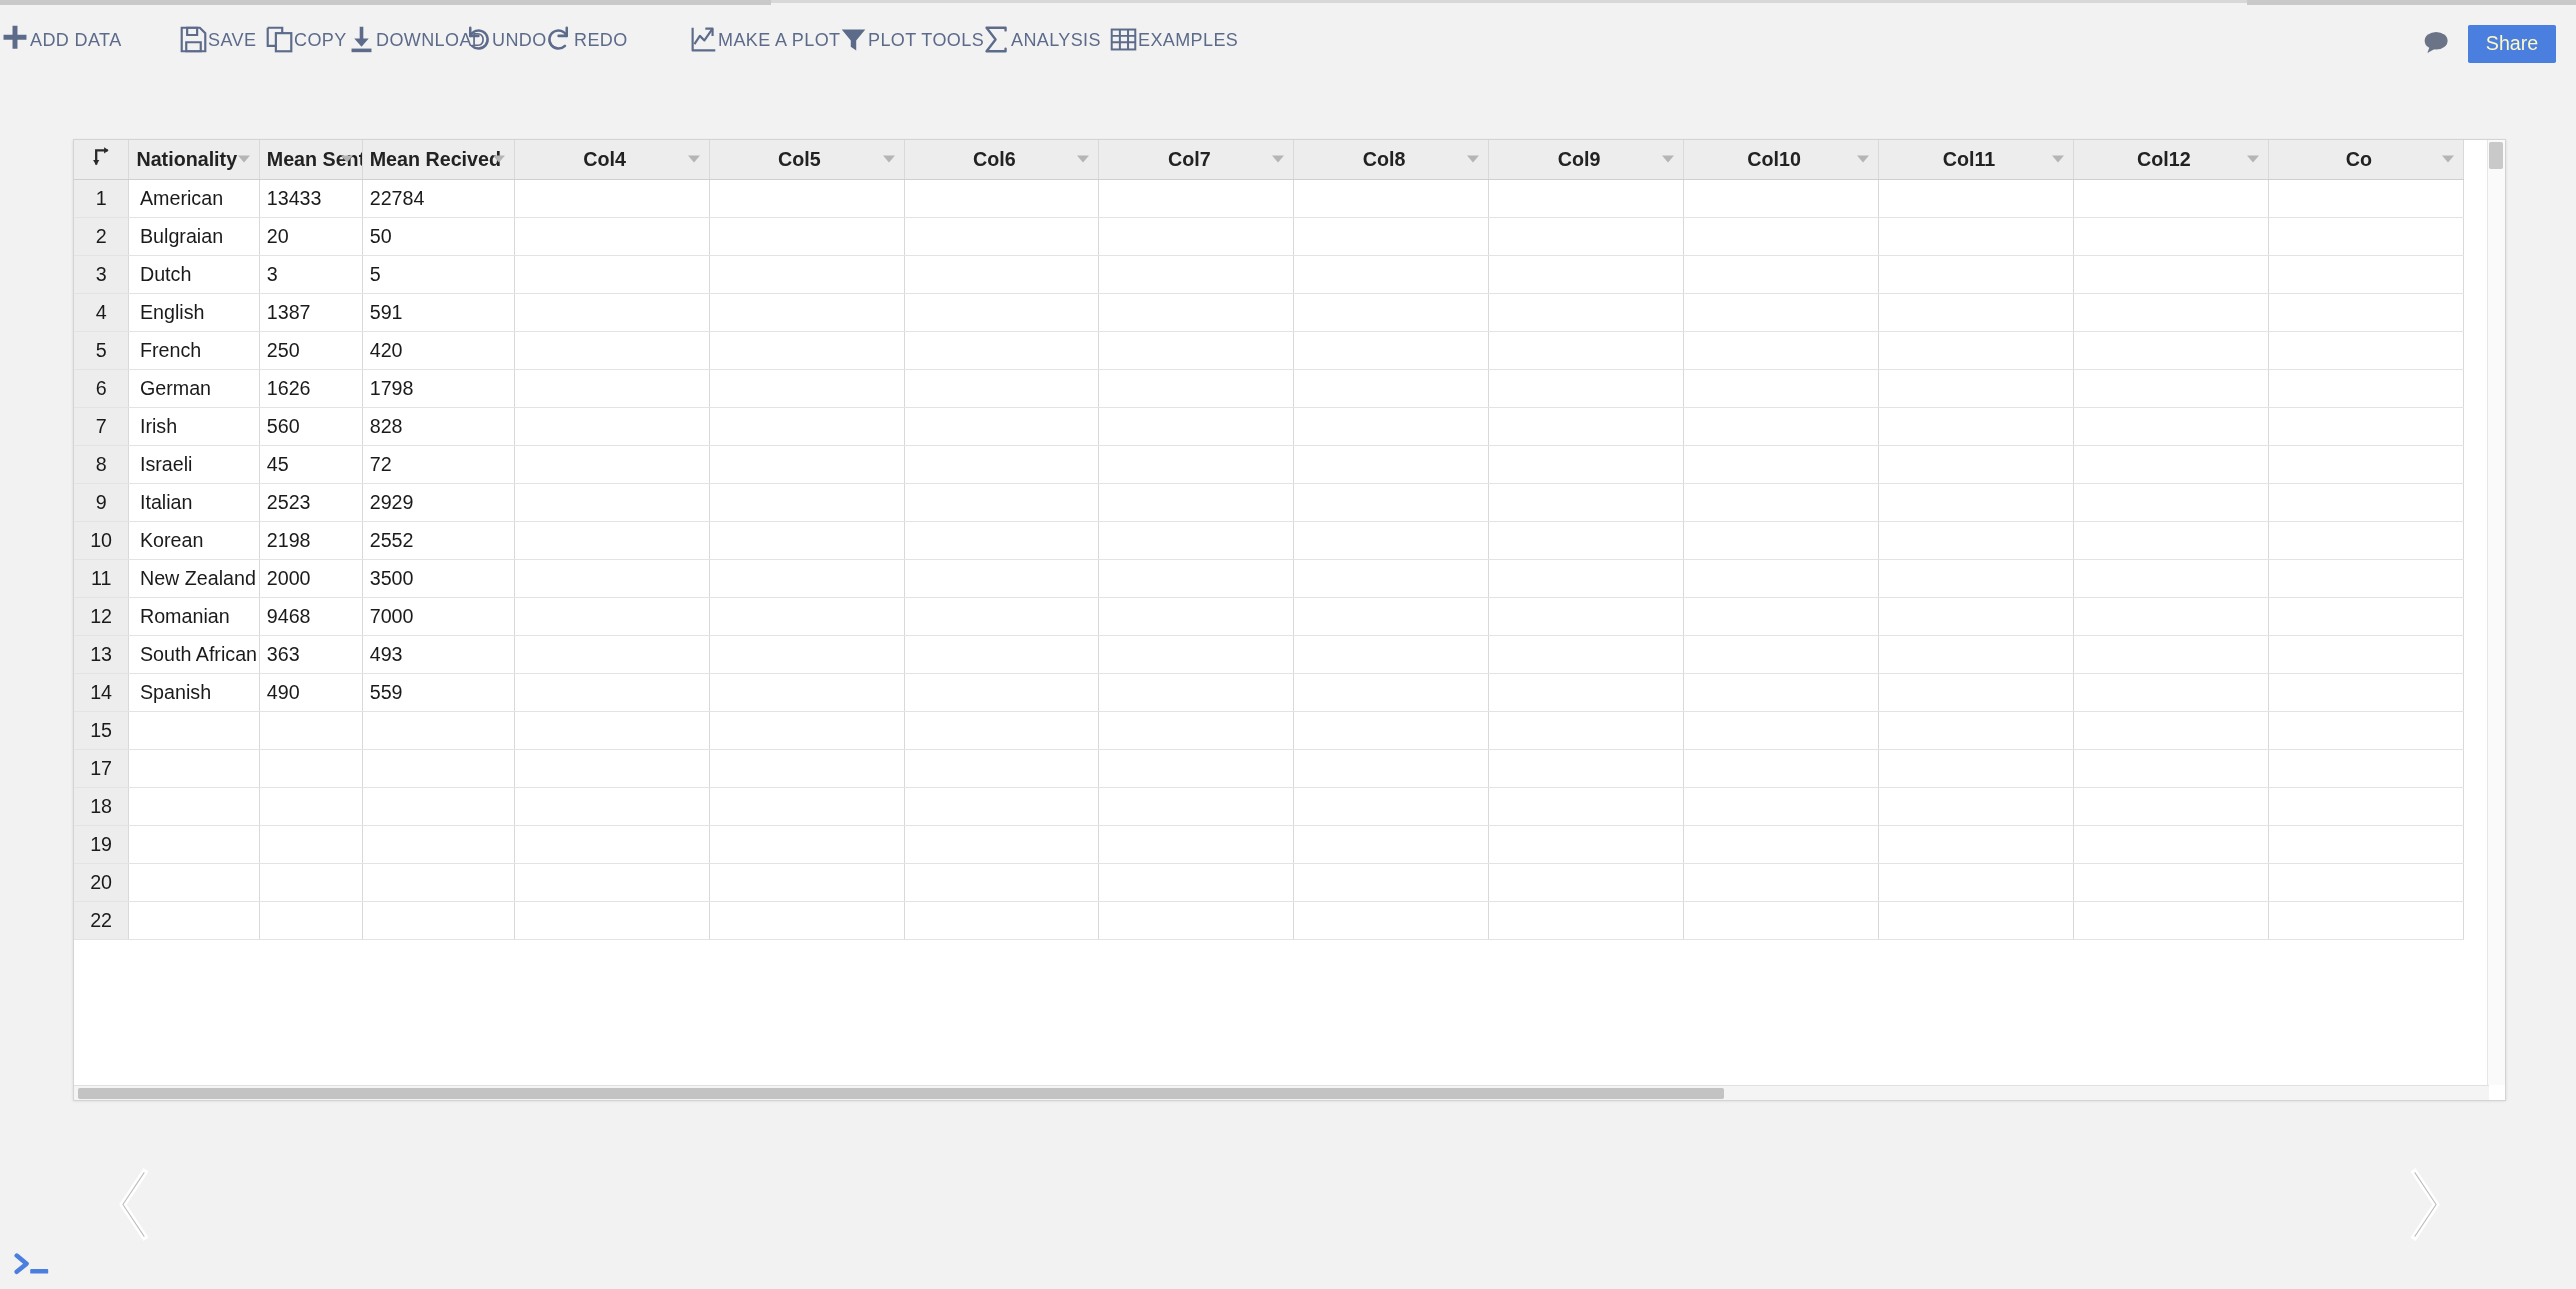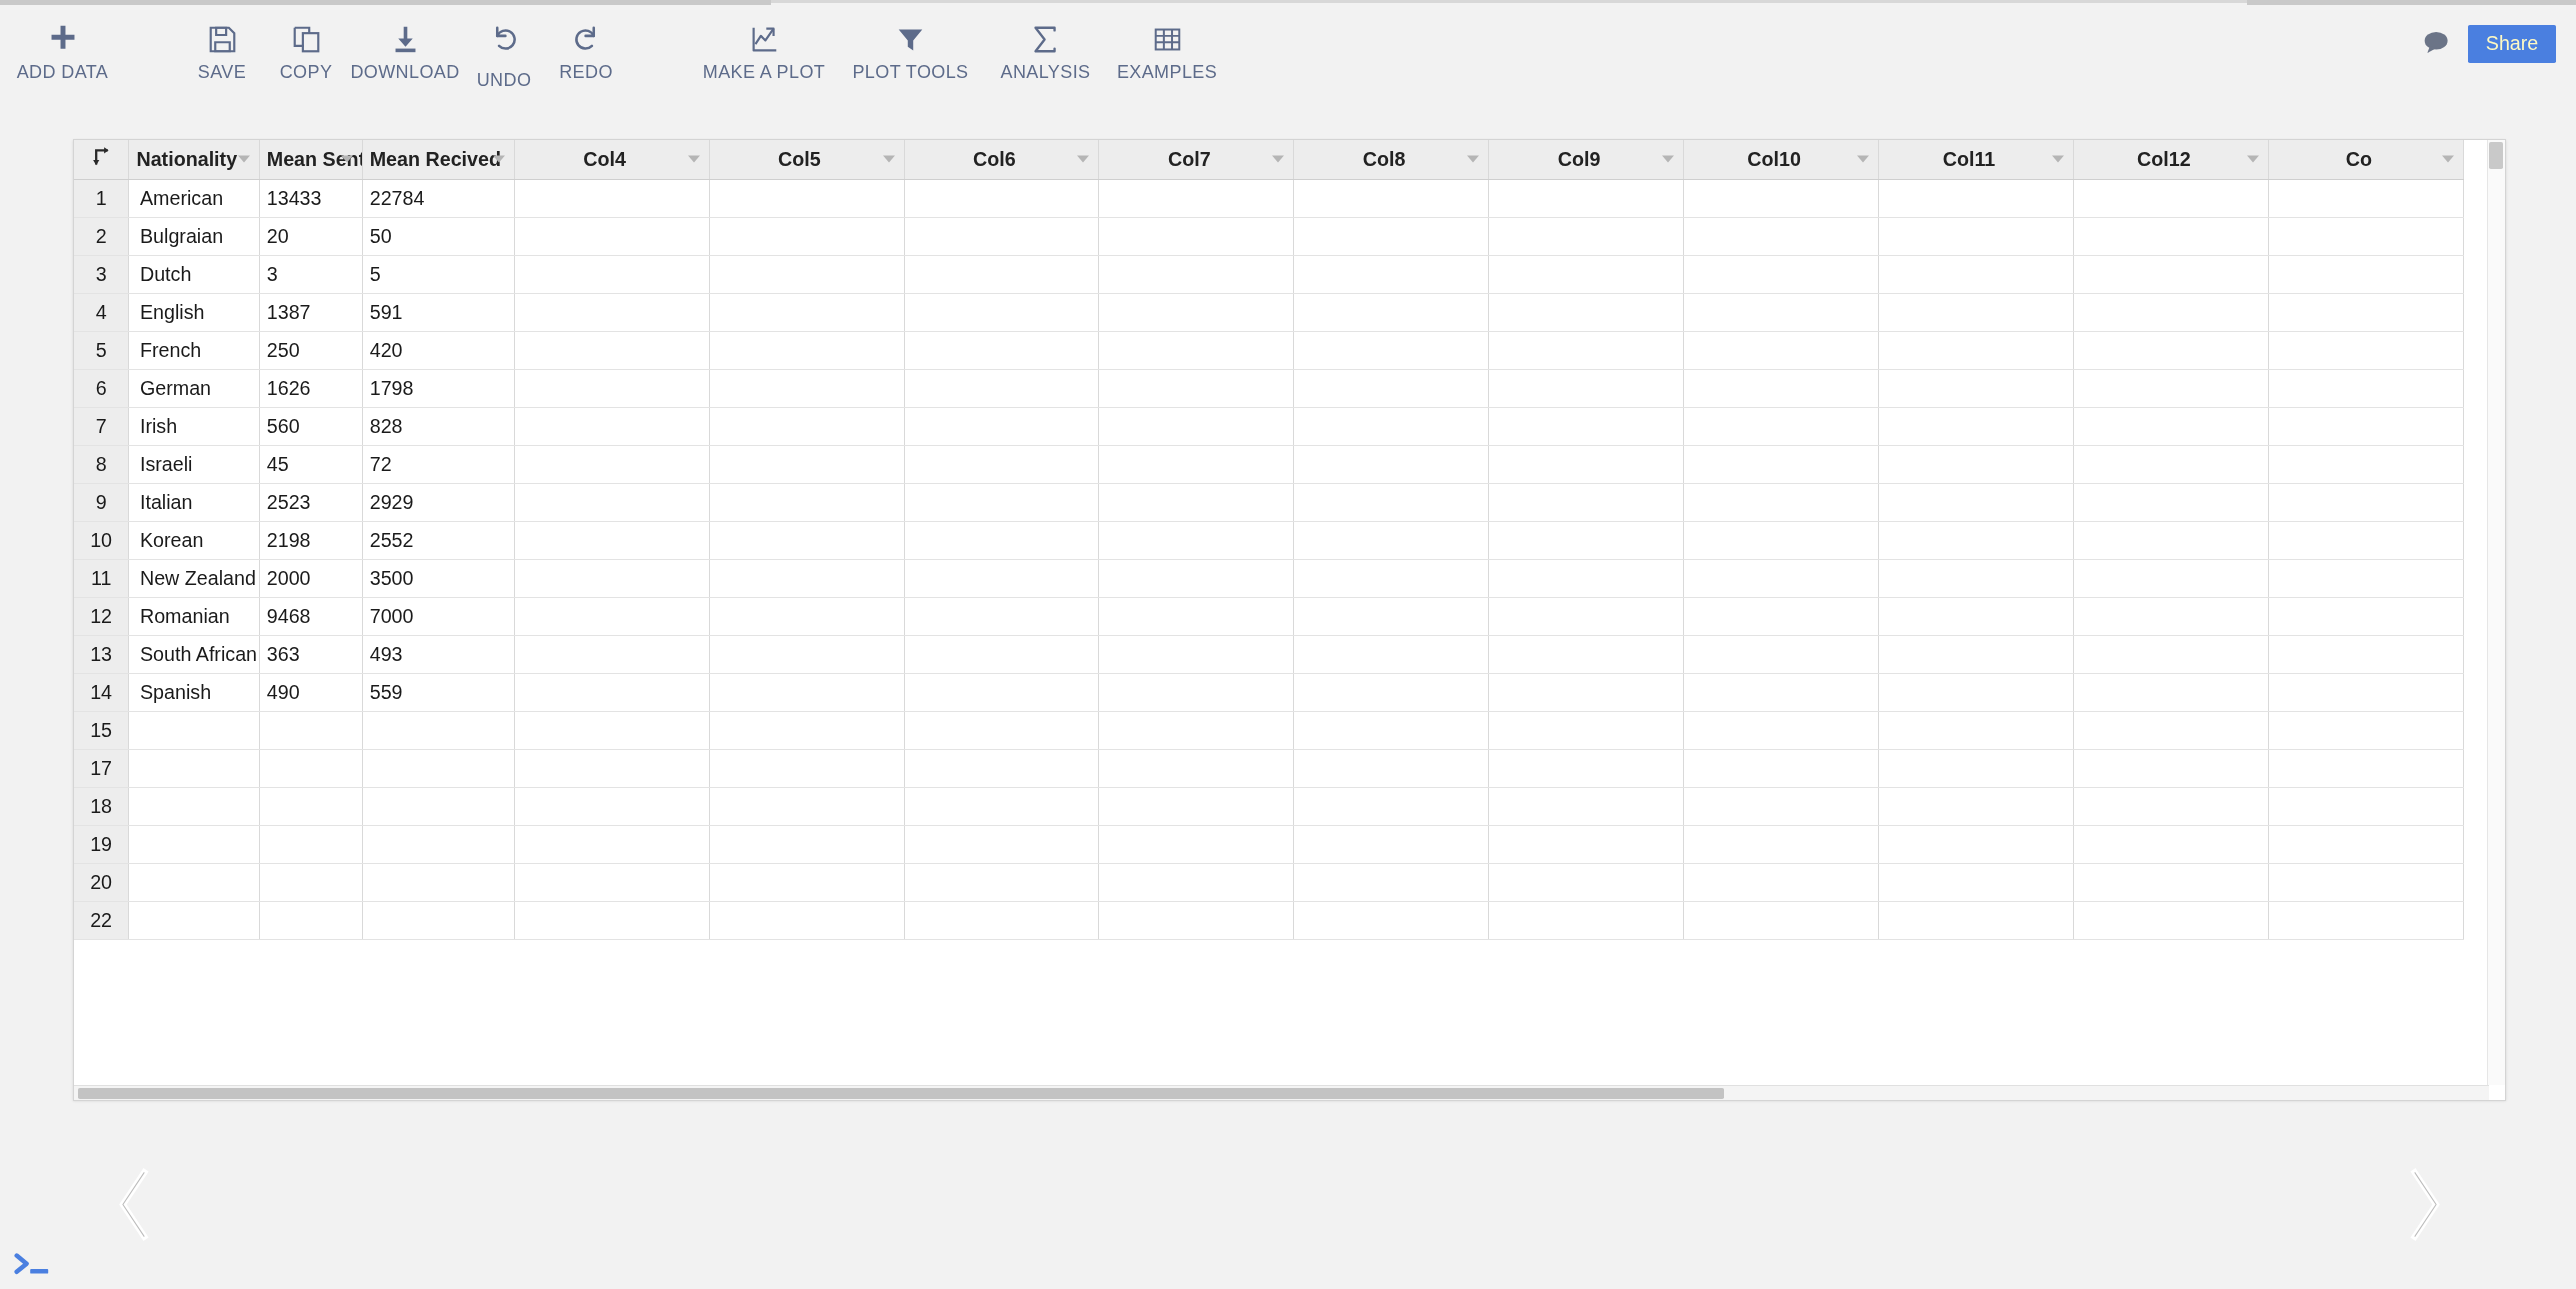--- a/index.html
+++ b/index.html
@@ -17,21 +17,21 @@
   .tabstrip .seg-right { left: 2247px; width: 329px; }
   .tabstrip .seg-mid   { left: 771px; width: 1476px; height: 2.7px; background:#d8d8d8; }
 
   
   .toolbar {
     position: absolute; top: 6.3px; left: 0; width: 2576px; height: 101px;
     background: #f2f2f2;
   }
   .tool-group { position: absolute; top: 0; height: 101px; display: flex; align-items: flex-start; }
   .tool {
-    display: flex; flex-direction: column; align-items: center; justify-content: flex-start;
+    display: flex; align-items: center; justify-content: flex-start;
     cursor: pointer; user-select: none; padding-top: 12.5px;
   }
   .tool .glyph {
     height: 41px; display: flex; align-items: center; justify-content: center;
     color: #5d6b8a;
   }
   .tool .glyph svg { display: block; }
   .tool .lbl {
     margin-top: 2.7px;
     font-size: 18px; letter-spacing: 0.4px;
@@ -40,21 +40,21 @@
   }
 
   .grp-add      { left: 0px;   width: 125px; justify-content: center; }
   .grp-main     { left: 179px; }
   .grp-main .tool { margin-right: 0; }
   .grp-analysis { left: 689px; }
 
   .sp-save      { width: 86px; }
   .sp-copy      { width: 82px; }
   .sp-download  { width: 116px; }
-  .sp-undo      { width: 82px; gap: 8px; }
+  .sp-undo      { width: 82px; }
   .sp-redo      { width: 82px; }
   .sp-plot      { width: 150px; }
   .sp-datatools { width: 143px; }
   .sp-analysis  { width: 127px; }
   .sp-examples  { width: 116px; }
 
   
   .topright { position: absolute; top: 6.3px; right: 0; height: 63px; display: flex; align-items: center; }
   .comment-icon { margin-right: 16px; cursor: pointer; }
   .share-btn {

